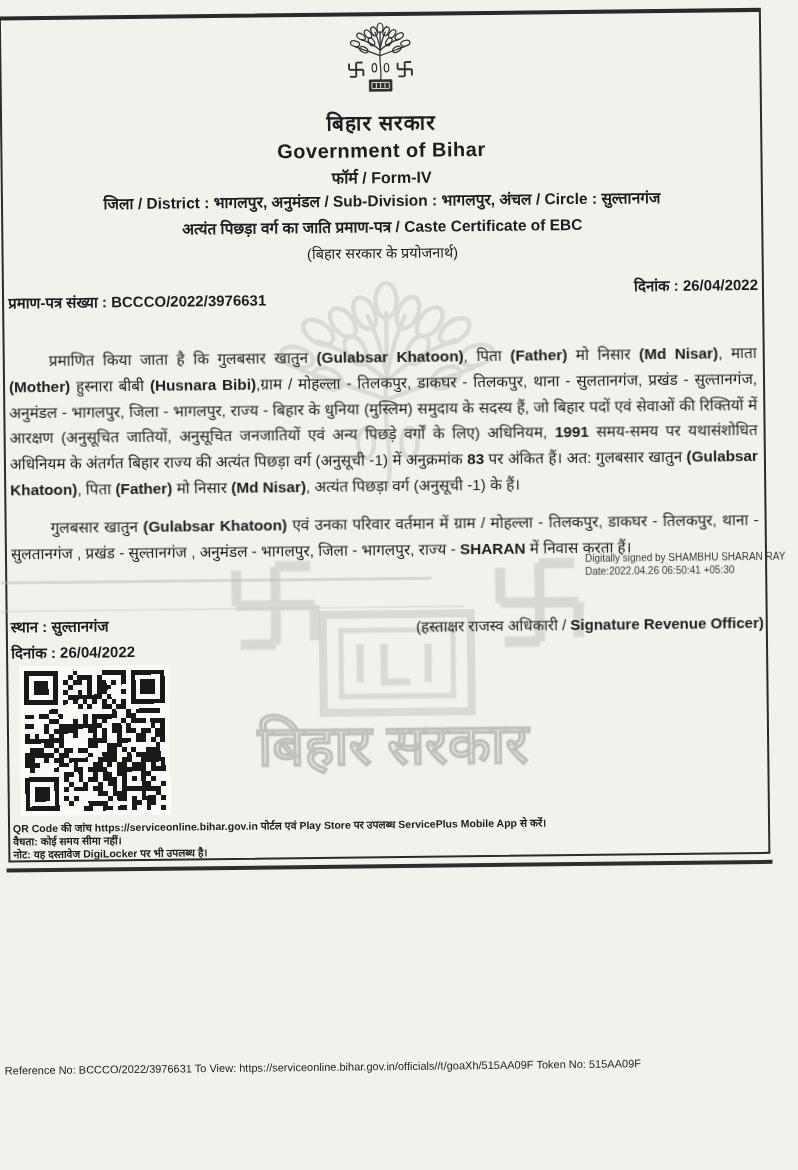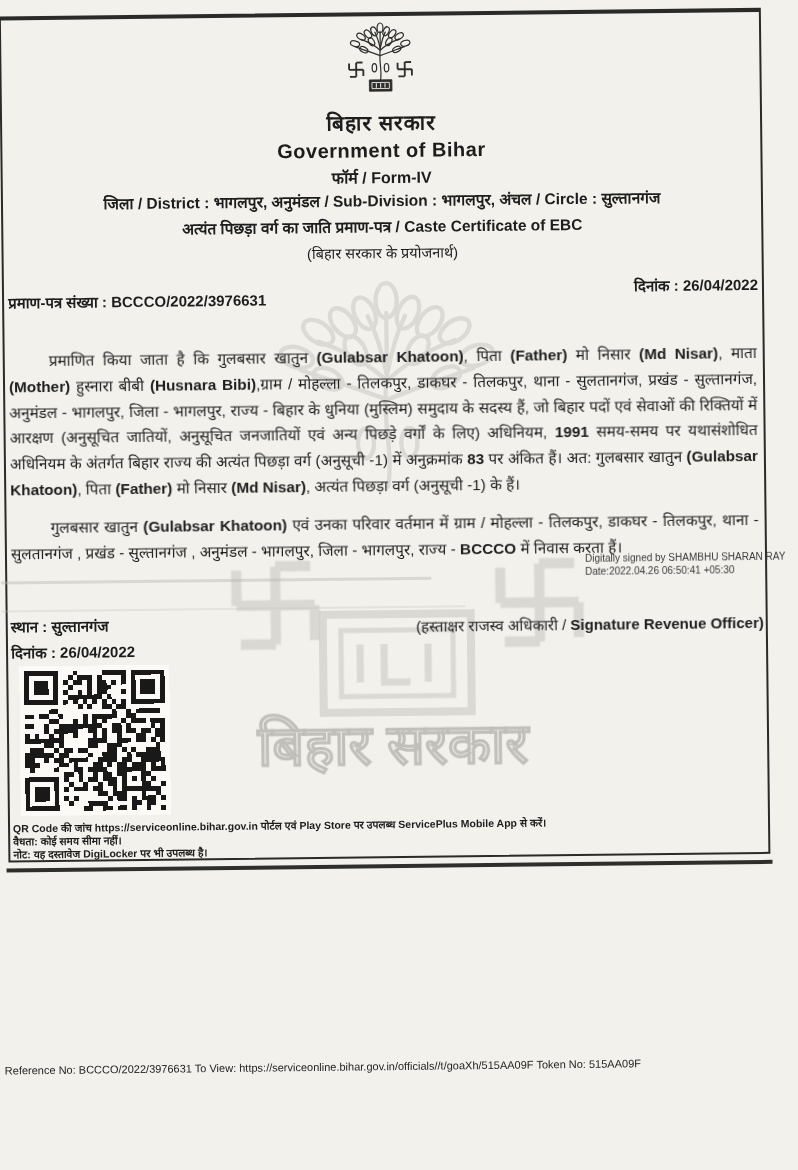--- a/index.html
+++ b/index.html
@@ -139,21 +139,21 @@
       <div class="purpose">(बिहार सरकार के प्रयोजनार्थ)</div>
     </div>
 
     <div class="cert-row">
       <span class="num">प्रमाण-पत्र संख्या : BCCCO/2022/3976631</span>
       <span class="date">दिनांक : 26/04/2022</span>
     </div>
 
     <div class="body-text">
       <p><span>प्रमाणित किया जाता है कि गुलबसार खातुन </span><span class="b">(Gulabsar Khatoon)</span><span>, पिता </span><span class="b">(Father)</span><span> मो निसार </span><span class="b">(Md Nisar)</span><span>, माता </span><span class="b">(Mother)</span><span> हुस्नारा बीबी </span><span class="b">(Husnara Bibi)</span><span>,ग्राम / मोहल्ला - तिलकपुर, डाकघर - तिलकपुर, थाना - सुलतानगंज, प्रखंड - सुल्तानगंज, अनुमंडल - भागलपुर, जिला - भागलपुर, राज्य - बिहार के धुनिया (मुस्लिम) समुदाय के सदस्य हैं, जो बिहार पदों एवं सेवाओं की रिक्तियों में आरक्षण (अनुसूचित जातियों, अनुसूचित जनजातियों एवं अन्य पिछड़े वर्गों के लिए) अधिनियम, </span><span class="b">1991</span><span> समय-समय पर यथासंशोधित अधिनियम के अंतर्गत बिहार राज्य की अत्यंत पिछड़ा वर्ग (अनुसूची -1) में अनुक्रमांक </span><span class="b">83</span><span> पर अंकित हैं। अत: गुलबसार खातुन </span><span class="b">(Gulabsar Khatoon)</span><span>, पिता </span><span class="b">(Father)</span><span> मो निसार </span><span class="b">(Md Nisar)</span><span>, अत्यंत पिछड़ा वर्ग (अनुसूची -1) के हैं।</span></p>
-      <p><span>गुलबसार खातुन </span><span class="b">(Gulabsar Khatoon)</span><span> एवं उनका परिवार वर्तमान में ग्राम / मोहल्ला - तिलकपुर, डाकघर - तिलकपुर, थाना - सुलतानगंज , प्रखंड - सुल्तानगंज , अनुमंडल - भागलपुर, जिला - भागलपुर, राज्य - </span><span class="b">BCCCO</span><span> में निवास करता हैं।</span></p>
+      <p><span>गुलबसार खातुन </span><span class="b">(Gulabsar Khatoon)</span><span> एवं उनका परिवार वर्तमान में ग्राम / मोहल्ला - तिलकपुर, डाकघर - तिलकपुर, थाना - सुलतानगंज , प्रखंड - सुल्तानगंज , अनुमंडल - भागलपुर, जिला - भागलपुर, राज्य - </span><span class="b">SHARAN</span><span> में निवास करता हैं।</span></p>
     </div>
 
     <div class="digi-sig">
       <div>Digitally signed by SHAMBHU SHARAN RAY</div>
       <div>Date:2022.04.26 06:50:41 +05:30</div>
     </div>
 
     <div class="place-block">
       <div>स्थान : सुल्तानगंज</div>
       <div>दिनांक : 26/04/2022</div>

